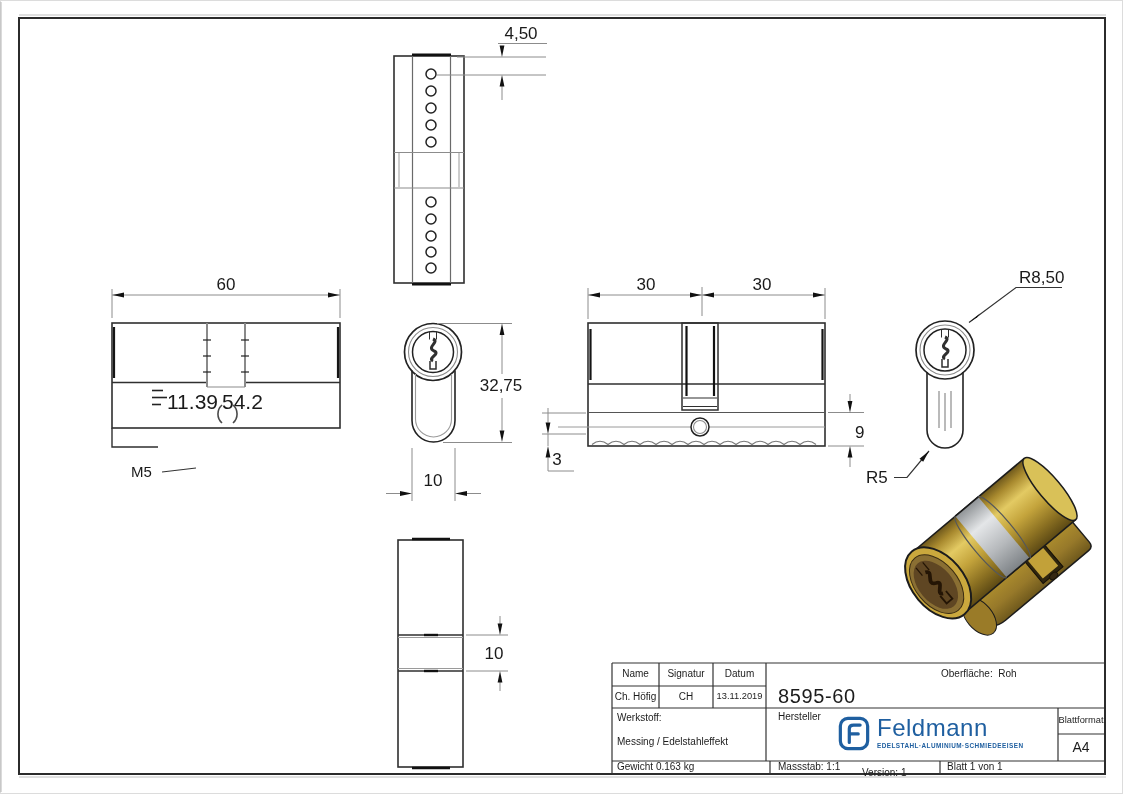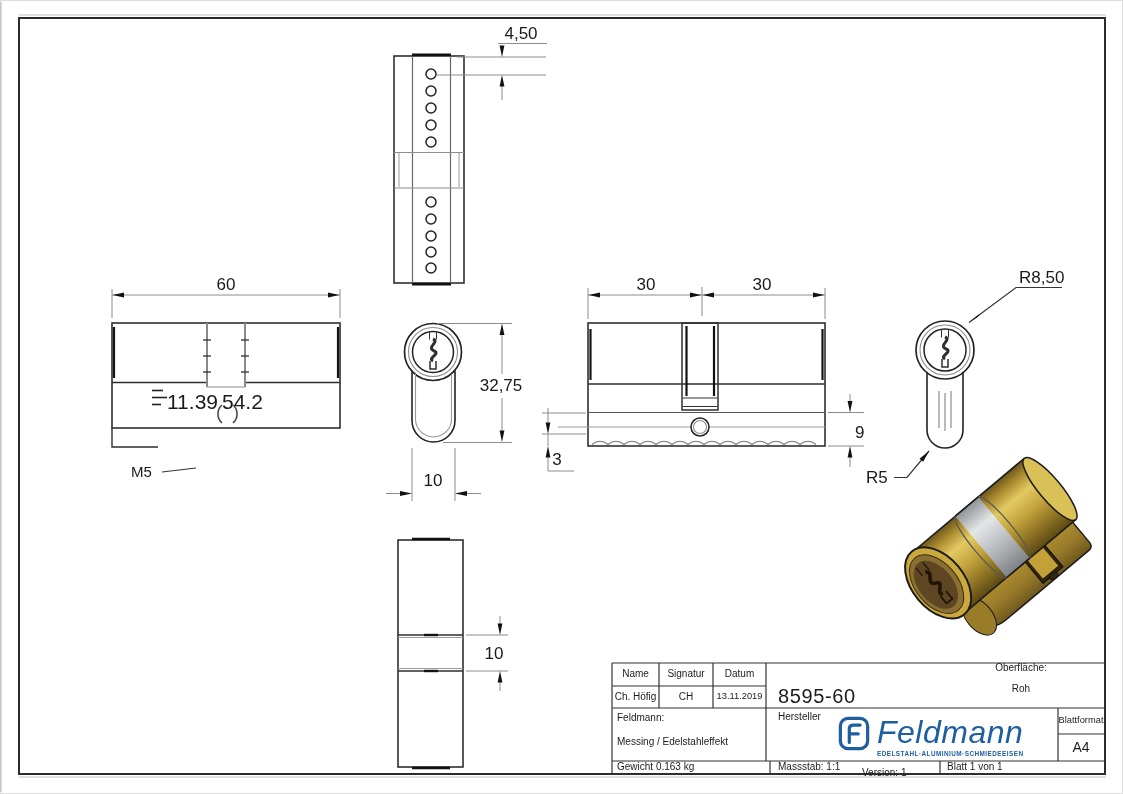--- a/index.html
+++ b/index.html
@@ -6,21 +6,21 @@
   .page{position:relative;width:1123px;height:794px;background:#fff;overflow:hidden;
         font-family:"Liberation Sans",sans-serif;color:#1c1c1c;}
   .page svg.linework{position:absolute;left:0;top:0;}
   .tb{position:absolute;display:flex;align-items:center;color:#1c1c1c;line-height:1.05;}
   .tb.center{justify-content:center;text-align:center;}
   .f10{font-size:10px;}
   .f9{font-size:9.3px;}
   .f16{font-size:14px;}
   .f21{font-size:20px;letter-spacing:0.6px;}
   .logo{position:absolute;display:flex;align-items:flex-start;gap:7px;}
-  .logo .brand{font-size:32px;color:#1f5fa0;letter-spacing:0.5px;line-height:1;font-style:italic;}
+  .logo .brand{font-size:24px;color:#1f5fa0;letter-spacing:0.5px;line-height:1;}
   .logo .tagline{font-size:6.4px;font-weight:bold;color:#1f5fa0;letter-spacing:0.45px;margin-top:2px;}
   svg text{fill:#1a1a1a;font-family:"Liberation Sans",sans-serif;}
   .kh{stroke:#2f2f2f;}
   .kh3d{stroke:#241505;}
 </style>
 </head>
 <body>
 
 <div class="page">
 
@@ -288,29 +288,29 @@
     <line x1="766" y1="663" x2="766" y2="761"></line>
     <line x1="770" y1="761" x2="770" y2="774"></line>
     <line x1="940" y1="761" x2="940" y2="774"></line>
     <line x1="1058" y1="708" x2="1058" y2="761"></line>
   </g>
 </svg>
 
 <div class="tb center f10" style="left:612px;top:663px;width:47px;height:23px;">Name</div>
 <div class="tb center f10" style="left:659px;top:663px;width:54px;height:23px;">Signatur</div>
 <div class="tb center f10" style="left:713px;top:663px;width:53px;height:23px;">Datum</div>
-<div class="tb f10" style="left:941px;top:663px;width:160px;height:23px;flex-direction:column;">
+<div class="tb f10" style="left:941px;top:663px;width:160px;height:23px;">
   <span>Oberfläche:</span>&nbsp;&nbsp;
   <span>Roh</span>
 </div>
 <div class="tb center f10" style="left:612px;top:686px;width:47px;height:22px;">Ch. Höfig</div>
 <div class="tb center f10" style="left:659px;top:686px;width:54px;height:22px;">CH</div>
 <div class="tb center f9" style="left:713px;top:686px;width:53px;height:22px;">13.11.2019</div>
 <div class="tb f21" style="left:778px;top:684px;width:200px;height:25px;">8595-60</div>
-<div class="tb f10" style="left:617px;top:712px;width:150px;height:13px;">Feldmann:</div>
+<div class="tb f10" style="left:617px;top:712px;width:150px;height:13px;">Werkstoff:</div>
 <div class="tb f10" style="left:617px;top:736px;width:200px;height:13px;">Messing / Edelstahleffekt</div>
 <div class="tb f10" style="left:778px;top:711px;width:100px;height:13px;">Hersteller</div>
 <div class="tb center f9" style="left:1058px;top:708px;width:46px;height:26px;border-radius:13px;">Blattformat</div>
 <div class="tb center f16" style="left:1058px;top:734px;width:46px;height:27px;">A4</div>
 <div class="tb f10" style="left:617px;top:761px;width:150px;height:13px;">Gewicht 0.163 kg</div>
 <div class="tb f10" style="left:778px;top:761px;width:85px;height:13px;">Massstab: 1:1</div>
 <div class="tb f10" style="left:862px;top:761px;width:75px;height:25px;">Version: 1</div>
 <div class="tb f10" style="left:947px;top:761px;width:120px;height:13px;">Blatt 1 von 1</div>
 
 <div class="logo" style="left:838px;top:716px;">

